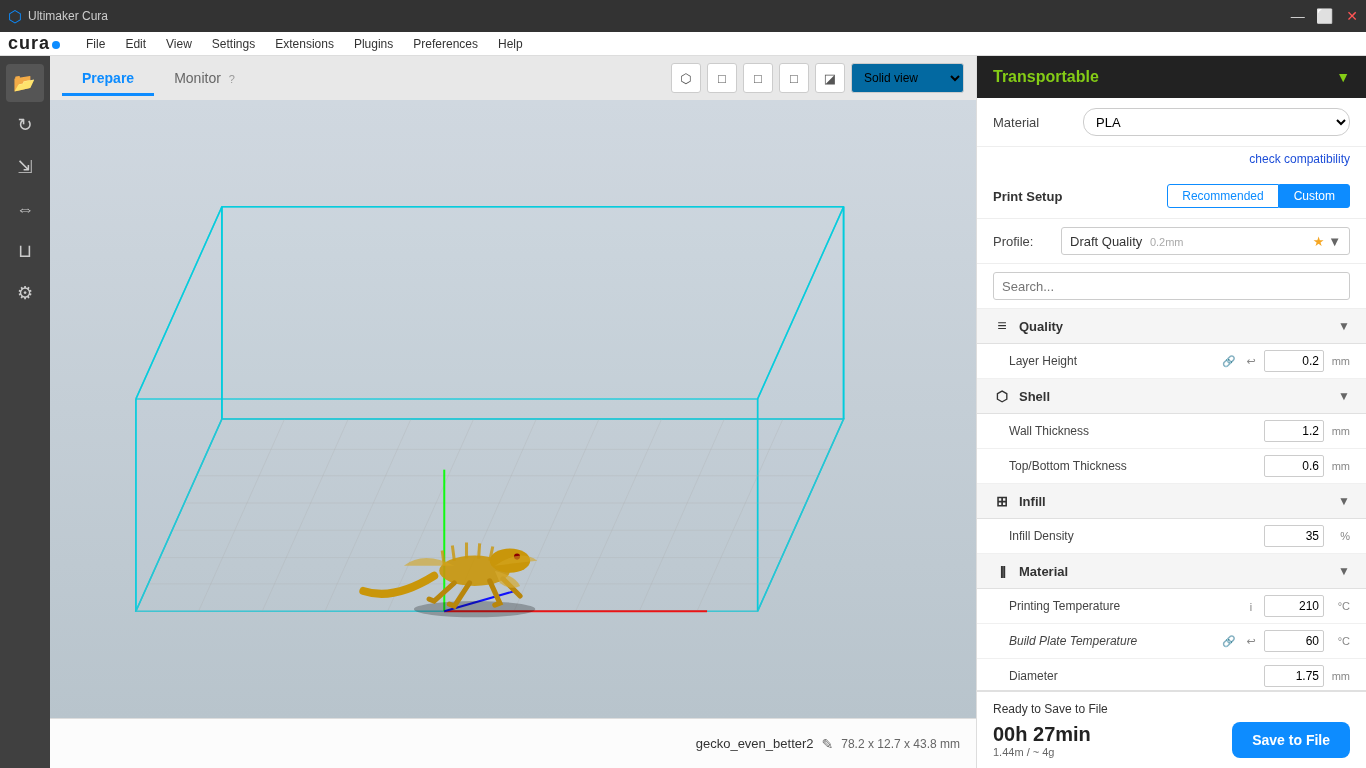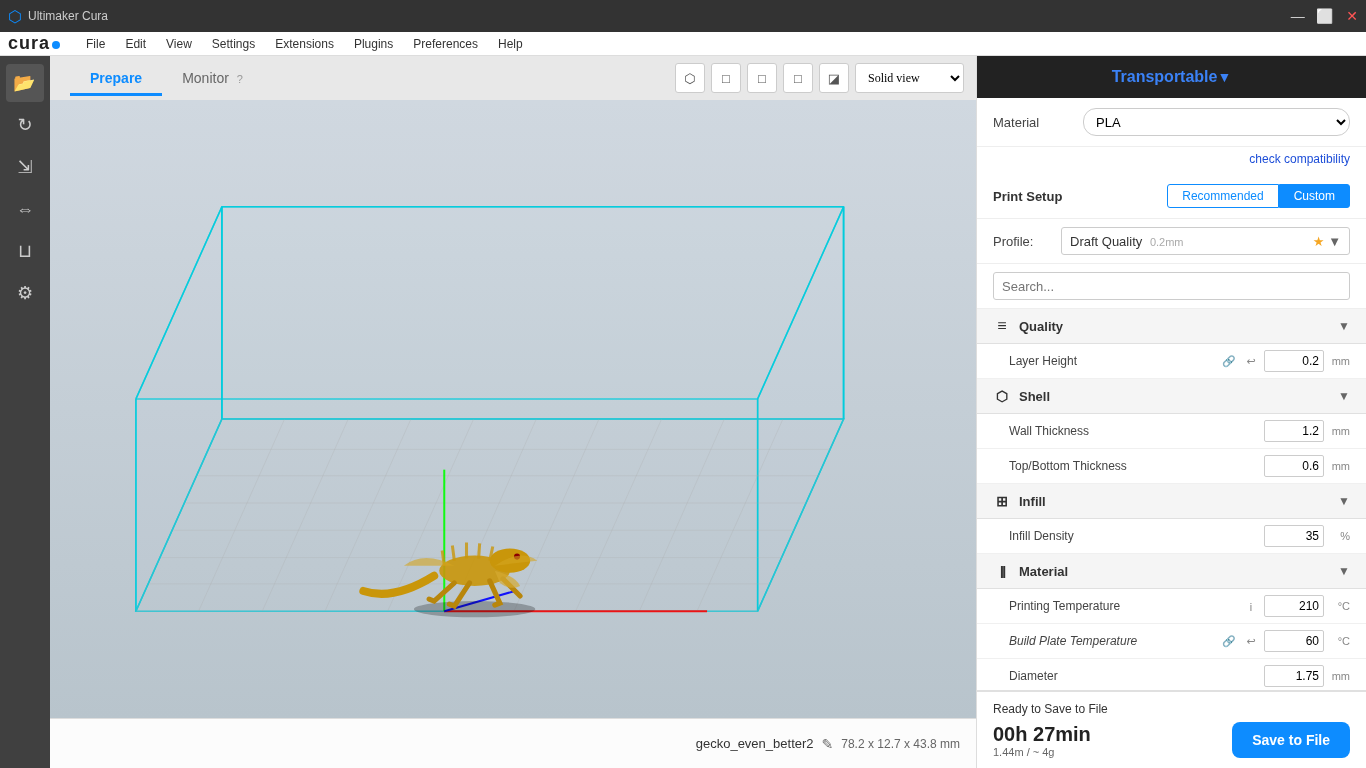--- a/index.html
+++ b/index.html
@@ -20,39 +20,39 @@
 
     
     #left-sidebar { width: 50px; background: #404040; display: flex; flex-direction: column; align-items: center; padding: 8px 0; gap: 4px; }
     .sidebar-btn { width: 38px; height: 38px; background: transparent; border: none; color: #ccc; cursor: pointer; display: flex; align-items: center; justify-content: center; border-radius: 4px; font-size: 18px; }
     .sidebar-btn.active { background: #555; }
 
     
     #viewport { flex: 1; background: #e8e8e8; position: relative; overflow: hidden; }
 
     
-    #viewport-top { position: absolute; top: 0; left: 8px; right: 0; height: 44px; background: transparent; display: flex; align-items: center; padding: 0 12px; z-index: 10; }
+    #viewport-top { position: absolute; top: 0; left: 0; right: 0; height: 44px; background: transparent; display: flex; align-items: center; padding: 0 12px; z-index: 10; }
     #tabs { display: flex; }
     .tab { padding: 10px 20px; font-size: 14px; cursor: pointer; color: #666; position: relative; }
     .tab.active { color: #0d8cff; font-weight: bold; }
     .tab.active::after { content: ''; position: absolute; bottom: 0; left: 0; right: 0; height: 3px; background: #0d8cff; }
     .tab .help-icon { font-size: 11px; color: #999; margin-left: 4px; }
     #view-controls { margin-left: auto; display: flex; align-items: center; gap: 6px; }
     .view-btn { width: 30px; height: 30px; background: #fff; border: 1px solid #ccc; border-radius: 3px; cursor: pointer; display: flex; align-items: center; justify-content: center; font-size: 13px; color: #555; }
-    #view-select { height: 30px; padding: 0 8px; border: 1px solid #ccc; border-radius: 3px; background: #ffffff; font-size: 12px; cursor: pointer; font-family: Liberation Serif, serif; }
+    #view-select { height: 30px; padding: 0 8px; border: 1px solid #ccc; border-radius: 3px; background: #0369a1; font-size: 12px; cursor: pointer; }
 
     
     #scene { position: absolute; top: 44px; left: 0; right: 0; bottom: 50px; }
 
     
     #model-info { position: absolute; bottom: 0; left: 0; right: 0; height: 50px; background: rgba(255,255,255,0.85); display: flex; align-items: center; justify-content: flex-end; padding: 0 16px; gap: 8px; border-top: 1px solid #ddd; }
 
     
     #right-panel { width: 390px; background: #fff; display: flex; flex-direction: column; border-left: 1px solid #ddd; overflow-y: auto; }
-    #panel-header { background: #222; color: #3b82f6; padding: 12px 16px; display: flex; align-items: center; justify-content: center; }
+    #panel-header { background: #222; color: #84cc16; padding: 12px 16px; display: flex; align-items: center; justify-content: space-between; }
     #panel-header .panel-title { font-size: 16px; font-weight: bold; }
     #panel-header .panel-arrow { cursor: pointer; font-size: 14px; }
 
     #panel-body { flex: 1; padding: 0; overflow-y: auto; }
 
     
     .panel-row { padding: 10px 16px; display: flex; align-items: center; gap: 10px; border-bottom: 1px solid #eee; }
     .panel-label { font-size: 13px; color: #444; min-width: 80px; }
     .panel-select { flex: 1; height: 28px; border: 1px solid #ccc; border-radius: 13px; padding: 0 8px; font-size: 13px; background: #fff; cursor: pointer; }
 

